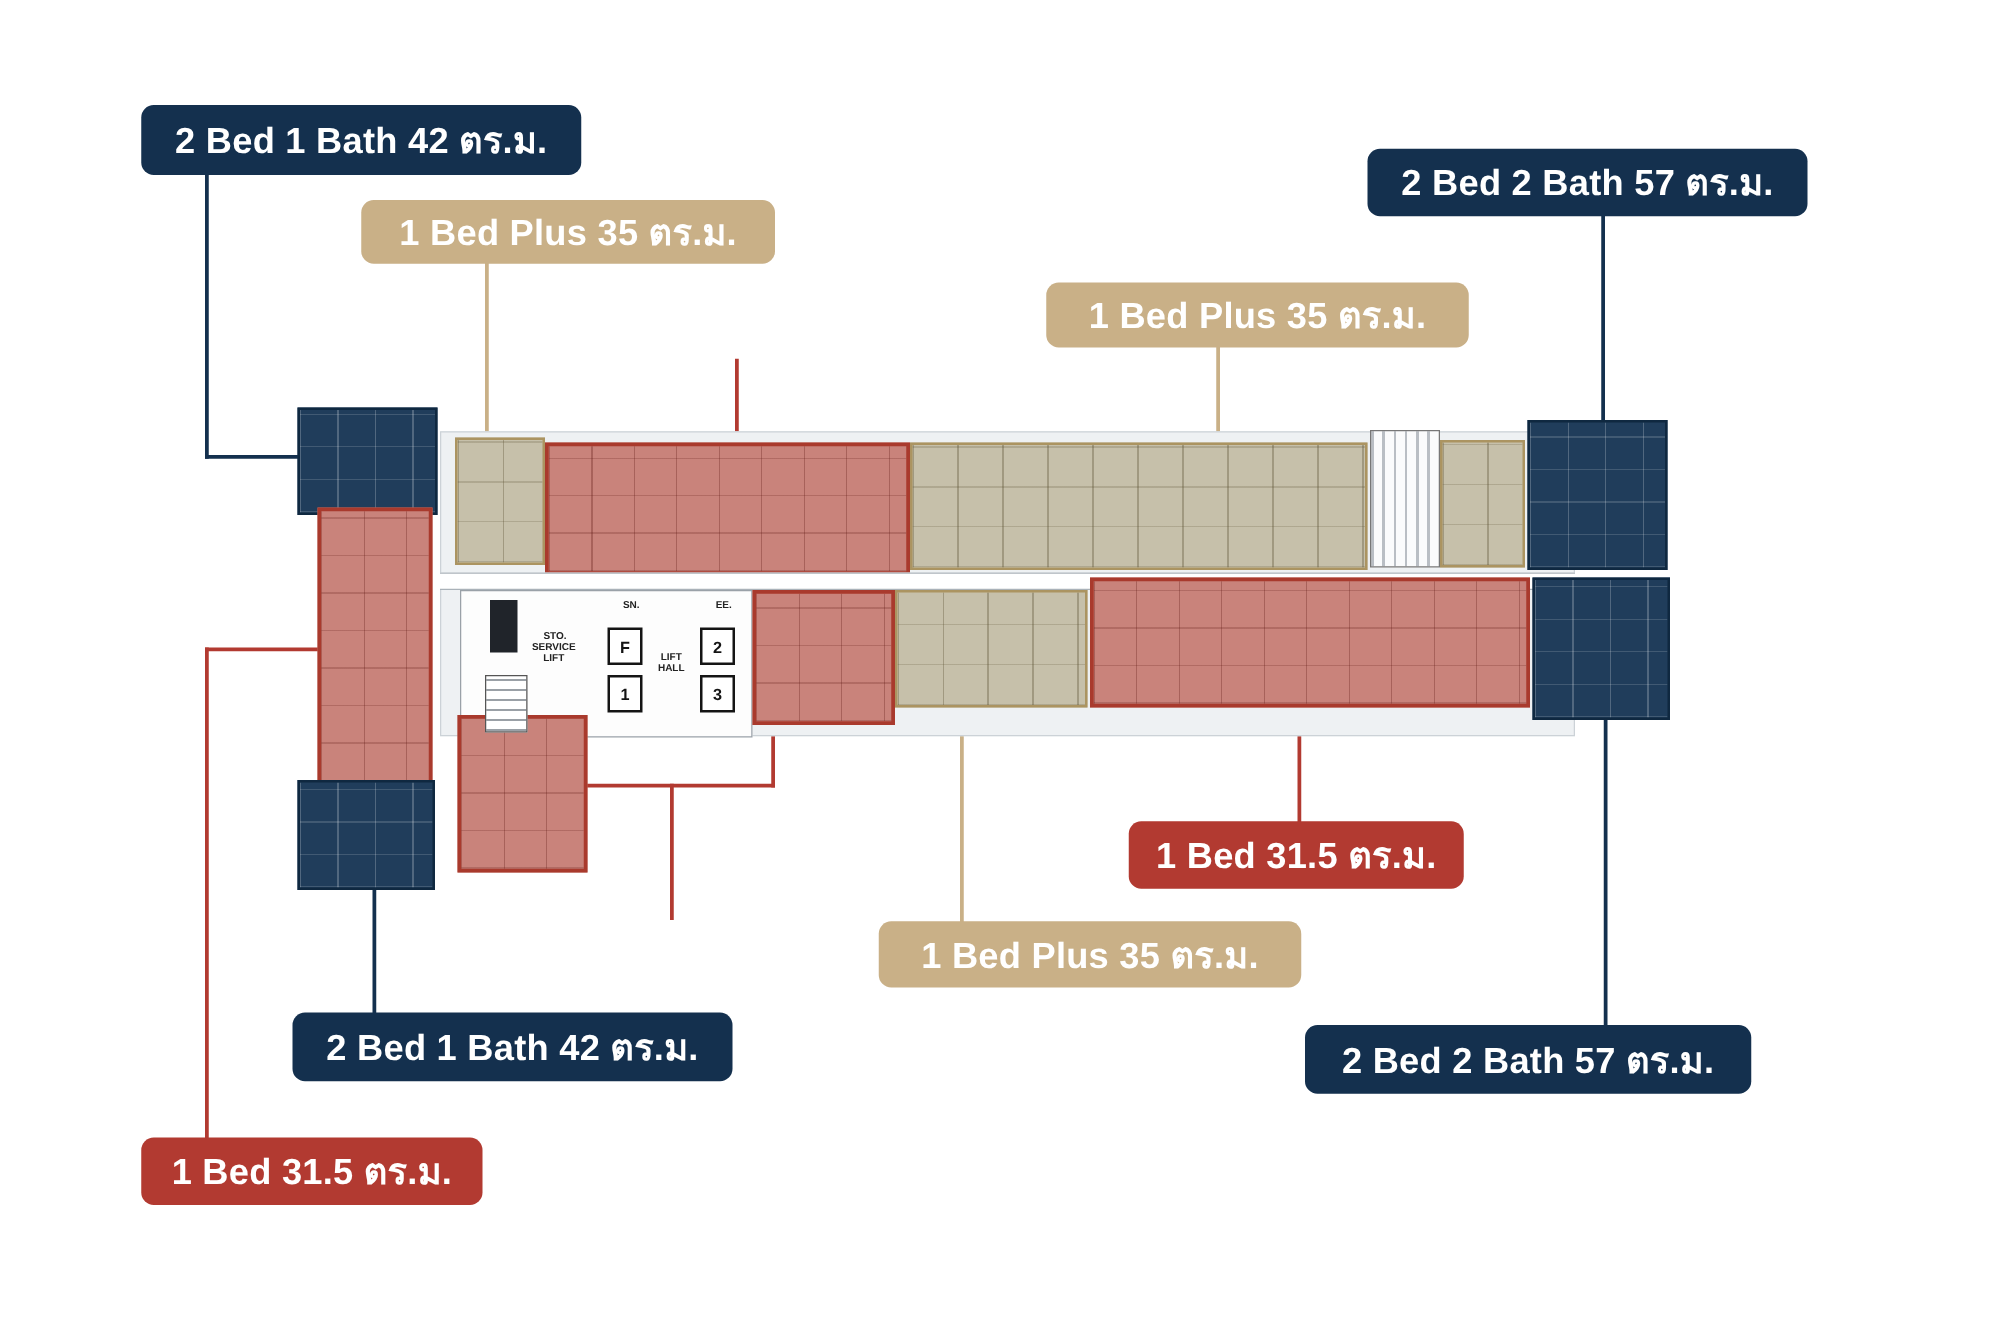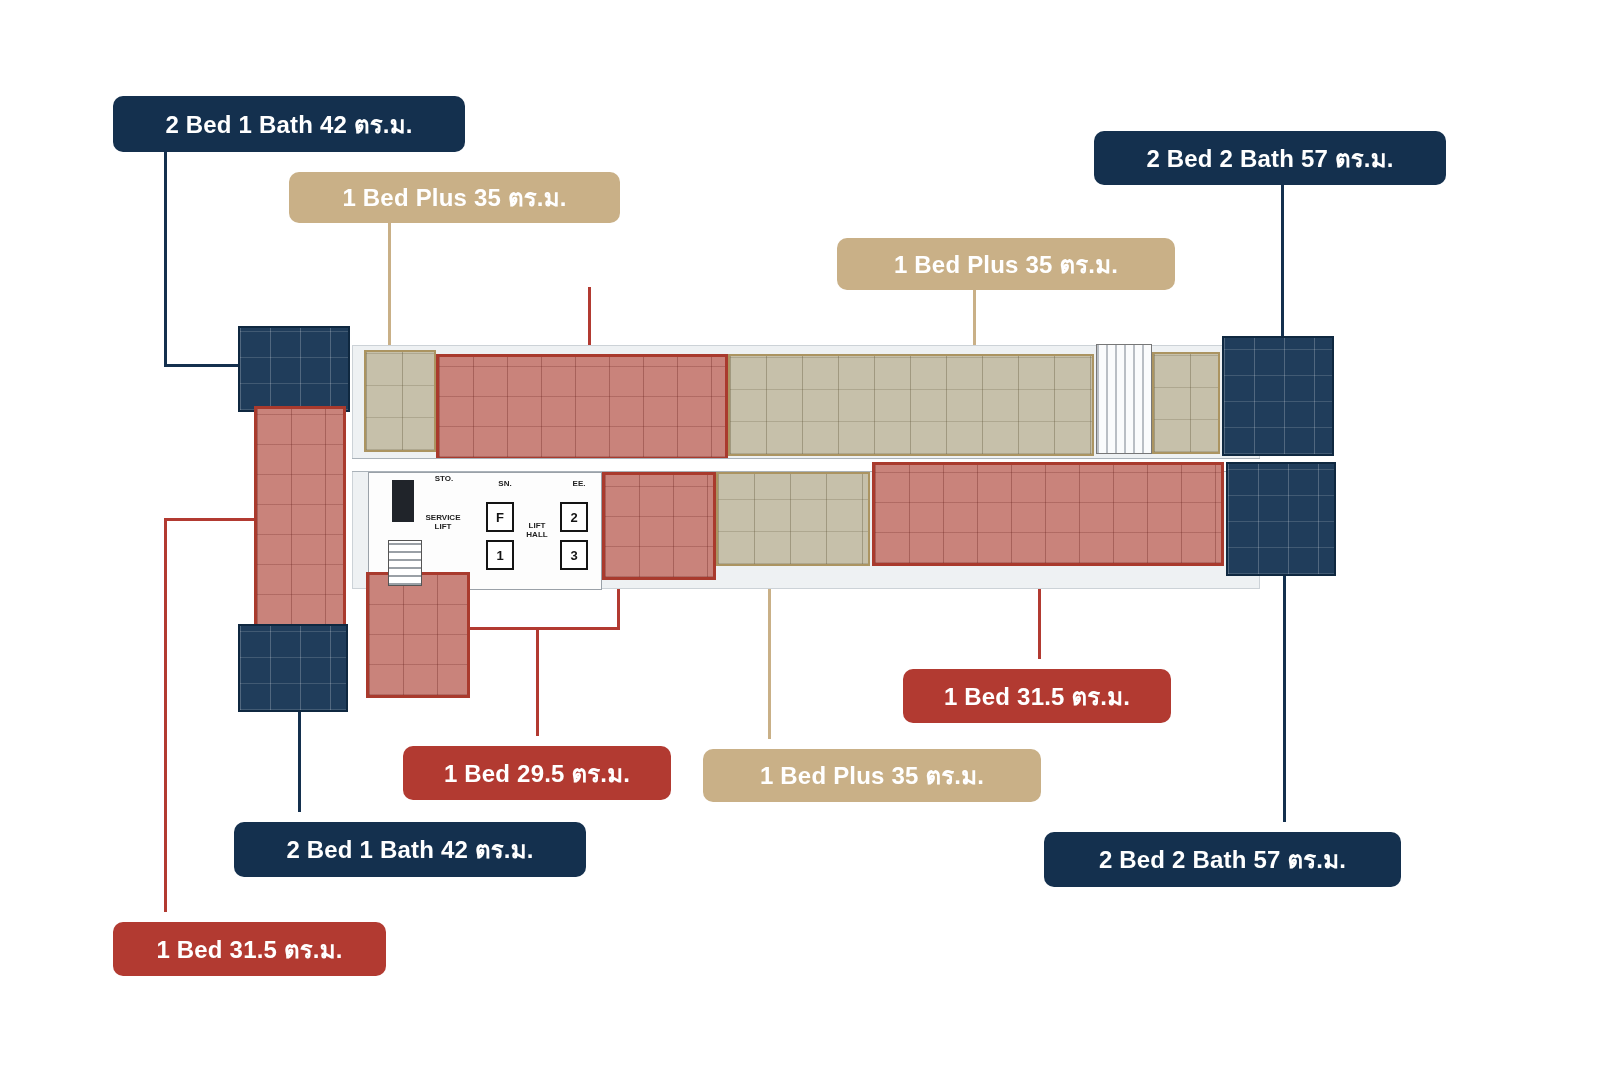--- a/index.html
+++ b/index.html
@@ -1,22 +1,22 @@
 <!DOCTYPE html>
 <html><head>
 <meta charset="utf-8">
 <style>
   html,body{margin:0;padding:0;background:#fff;}
   #canvas{position:relative;width:1600px;height:1067px;background:#ffffff;
           font-family:"Liberation Sans",sans-serif;overflow:hidden;}
 
   
   .label{position:absolute;display:flex;align-items:center;justify-content:center;
-         color:#fff;font-weight:bold;font-size:24px;border-radius:10px;
-         letter-spacing:.2px;white-space:nowrap;margin-top:12px;}
+         color:#fff;font-weight:bold;font-size:29px;border-radius:10px;
+         letter-spacing:.2px;white-space:nowrap;}
   .label.navy{background:#14304e;}
   .label.red{background:#b23a31;}
   .label.tan{background:#c9b087;}
 
   #label-1{left:113px;top:84px;width:352px;height:56px;}
   #label-2{left:289px;top:160px;width:331px;height:51px;}
   #label-3{left:439px;top:236px;width:322px;height:53px;}
   #label-4{left:837px;top:226px;width:338px;height:52px;}
   #label-5{left:1094px;top:119px;width:352px;height:54px;}
   #label-6{left:903px;top:657px;width:268px;height:54px;}
@@ -83,21 +83,21 @@
   #core{left:368px;top:472px;width:234px;height:118px;}
   #red-midbottom{left:602px;top:472px;width:114px;height:108px;}
   #tan-bottom{left:716px;top:472px;width:154px;height:94px;}
   #red-bottomlong{left:872px;top:462px;width:352px;height:104px;}
   #navy-br{left:1226px;top:462px;width:110px;height:114px;}
   #red-belowcore{left:366px;top:572px;width:104px;height:126px;}
 
   
   .coretext{position:absolute;font-size:8px;color:#222;text-align:center;
             line-height:1.15;font-weight:bold;white-space:pre-line;}
-  #t-sto{left:424px;top:474px;width:40px;}
+  #t-sto{left:424px;top:504px;width:40px;}
   #t-sn{left:490px;top:479px;width:30px;}
   #t-ee{left:564px;top:479px;width:30px;}
   #t-servicelift{left:416px;top:513px;width:54px;}
   #t-lifthall{left:514px;top:521px;width:46px;}
   #shaft-dark{left:392px;top:480px;width:22px;height:42px;background:#20242a;}
   #stairs-core{left:388px;top:540px;width:34px;height:46px;background:#fff;
     border:1.5px solid #555;
     background-image:repeating-linear-gradient(0deg,#9aa0a6 0 2px,transparent 2px 8px);}
   .liftbox{position:absolute;width:28px;height:30px;background:#fff;border:2px solid #141414;
     display:flex;align-items:center;justify-content:center;font-size:13px;font-weight:bold;
@@ -162,18 +162,17 @@
   <div class="liftbox" id="lift-1">1</div>
   <div class="liftbox" id="lift-2">2</div>
   <div class="liftbox" id="lift-3">3</div>
 
   <div class="label navy" id="label-1">2 Bed 1 Bath 42 ตร.ม.</div>
   <div class="label tan" id="label-2">1 Bed Plus 35 ตร.ม.</div>
   <div class="label tan" id="label-4">1 Bed Plus 35 ตร.ม.</div>
   <div class="label navy" id="label-5">2 Bed 2 Bath 57 ตร.ม.</div>
   <div class="label red" id="label-6">1 Bed 31.5 ตร.ม.</div>
   <div class="label tan" id="label-7">1 Bed Plus 35 ตร.ม.</div>
-  <div class="label red" id="label-8">1 Bed 29.5 ตร.ม.</div>
   <div class="label navy" id="label-9">2 Bed 1 Bath 42 ตร.ม.</div>
   <div class="label red" id="label-10">1 Bed 31.5 ตร.ม.</div>
   <div class="label navy" id="label-11">2 Bed 2 Bath 57 ตร.ม.</div>
 
 </div>
 
 </body></html>

